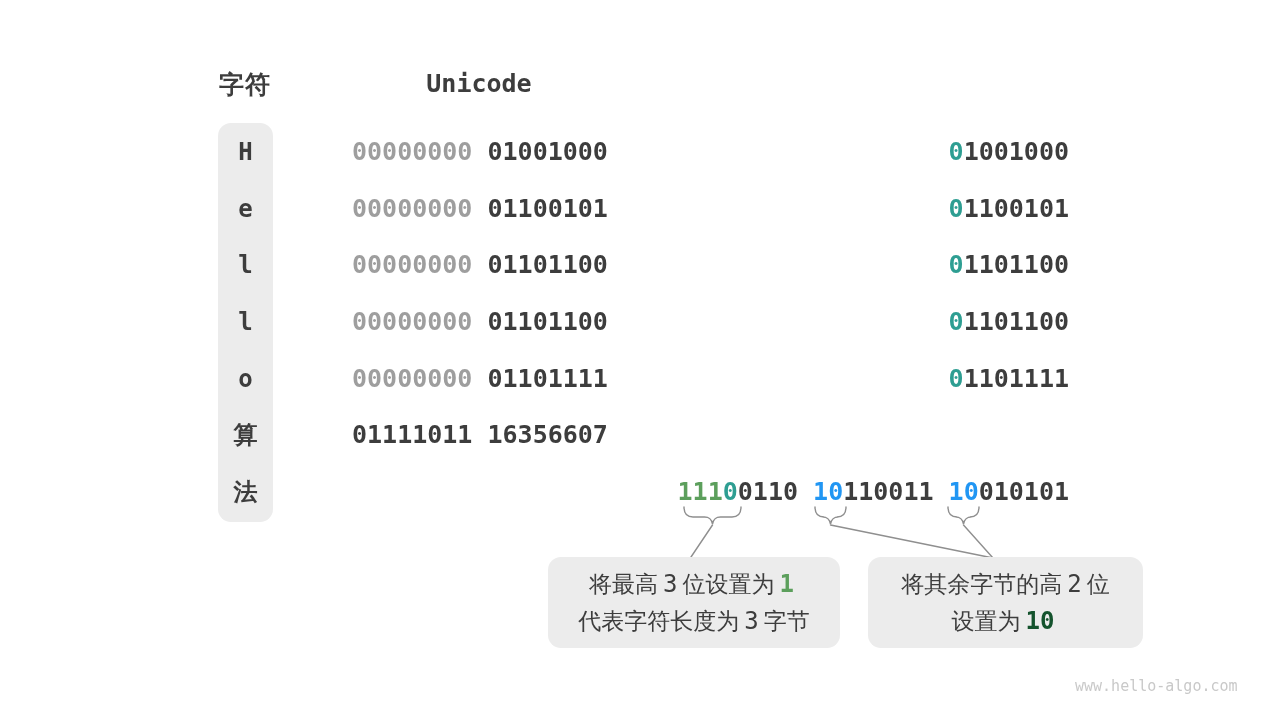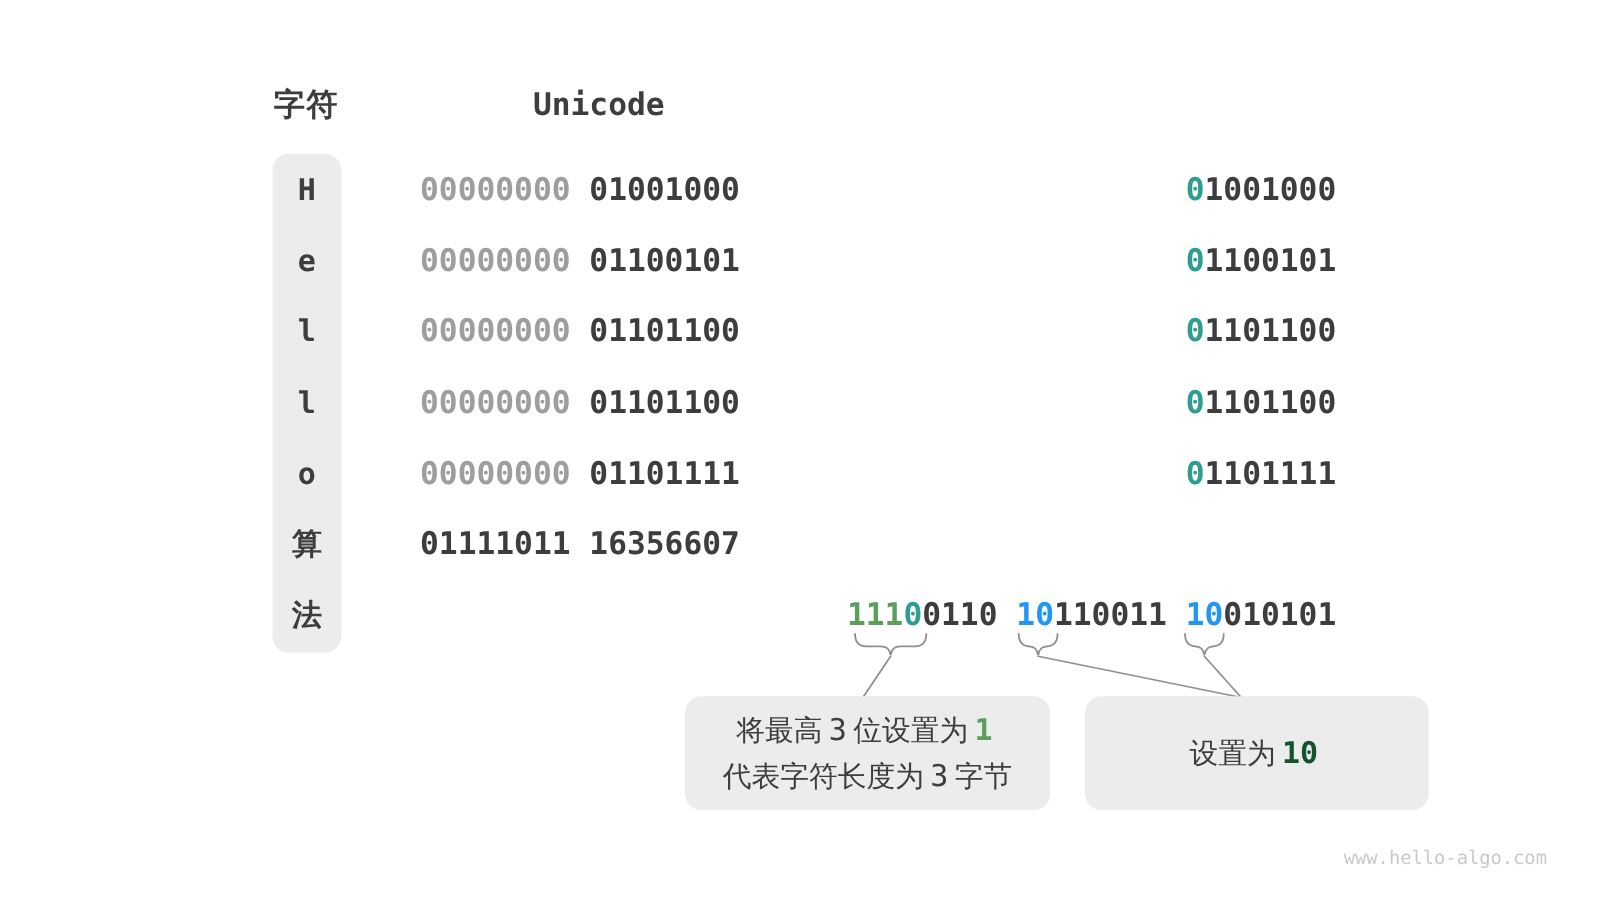--- a/index.html
+++ b/index.html
@@ -11,21 +11,21 @@
   .hdr{position:absolute;top:69px;height:30px;line-height:30px;color:#3d3d3d;
        font-size:25px;text-align:center;white-space:pre;}
   .hdr-cjk{font-weight:bold;letter-spacing:1px;}
   .char-pill{position:absolute;left:218px;top:123px;width:55px;height:399px;
              background:#ececec;border-radius:13px;}
   .row{position:absolute;left:0;width:1280px;height:30px;line-height:30px;}
   .cell-char{position:absolute;left:218px;width:55px;text-align:center;
              font-size:24px;color:#3d3d3d;
              font-family:"DejaVu Sans Mono","Liberation Sans",monospace,sans-serif;
              font-weight:bold;}
-  .cell-uni{position:absolute;left:336px;font-size:25px;white-space:pre;}
+  .cell-uni{position:absolute;left:352px;font-size:25px;white-space:pre;}
   .cell-utf{position:absolute;right:211px;text-align:right;font-size:25px;white-space:pre;}
   .seg-dark{color:#3d3d3d;}
   .seg-gray{color:#9e9e9e;}
   .seg-teal{color:#2e9e92;}
   .seg-green{color:#5c9f5c;}
   .seg-blue{color:#2196f3;}
   .callout{position:absolute;background:#ececec;border-radius:13px;
            display:flex;flex-direction:column;justify-content:center;align-items:center;
            color:#3d3d3d;font-size:23px;margin-left:10px;}
   .callout .line{height:37px;line-height:37px;white-space:pre;}
@@ -96,17 +96,18 @@
       <line x1="830.5" y1="525" x2="993" y2="558"></line>
       <line x1="963.5" y1="525" x2="993" y2="558"></line>
     </g>
   </svg>
 
   <div id="callout-left" class="callout" style="left:538px;top:557px;width:292px;height:91px;">
       <div class="line"><span>将最高</span><span class="num">3</span><span>位设置为</span><span class="num-green">1</span></div>
       <div class="line"><span>代表字符长度为</span><span class="num">3</span><span>字节</span></div>
     </div>
   <div id="callout-right" class="callout" style="left:858px;top:557px;width:275px;height:91px;">
+      <div class="line"><span>将其余字节的高</span><span class="num">2</span><span>位</span></div>
       <div class="line"><span>设置为</span><span class="num-blue">10</span></div>
     </div>
 
   <div class="watermark">www.hello-algo.com</div>
 </div>
 
 </body></html>

